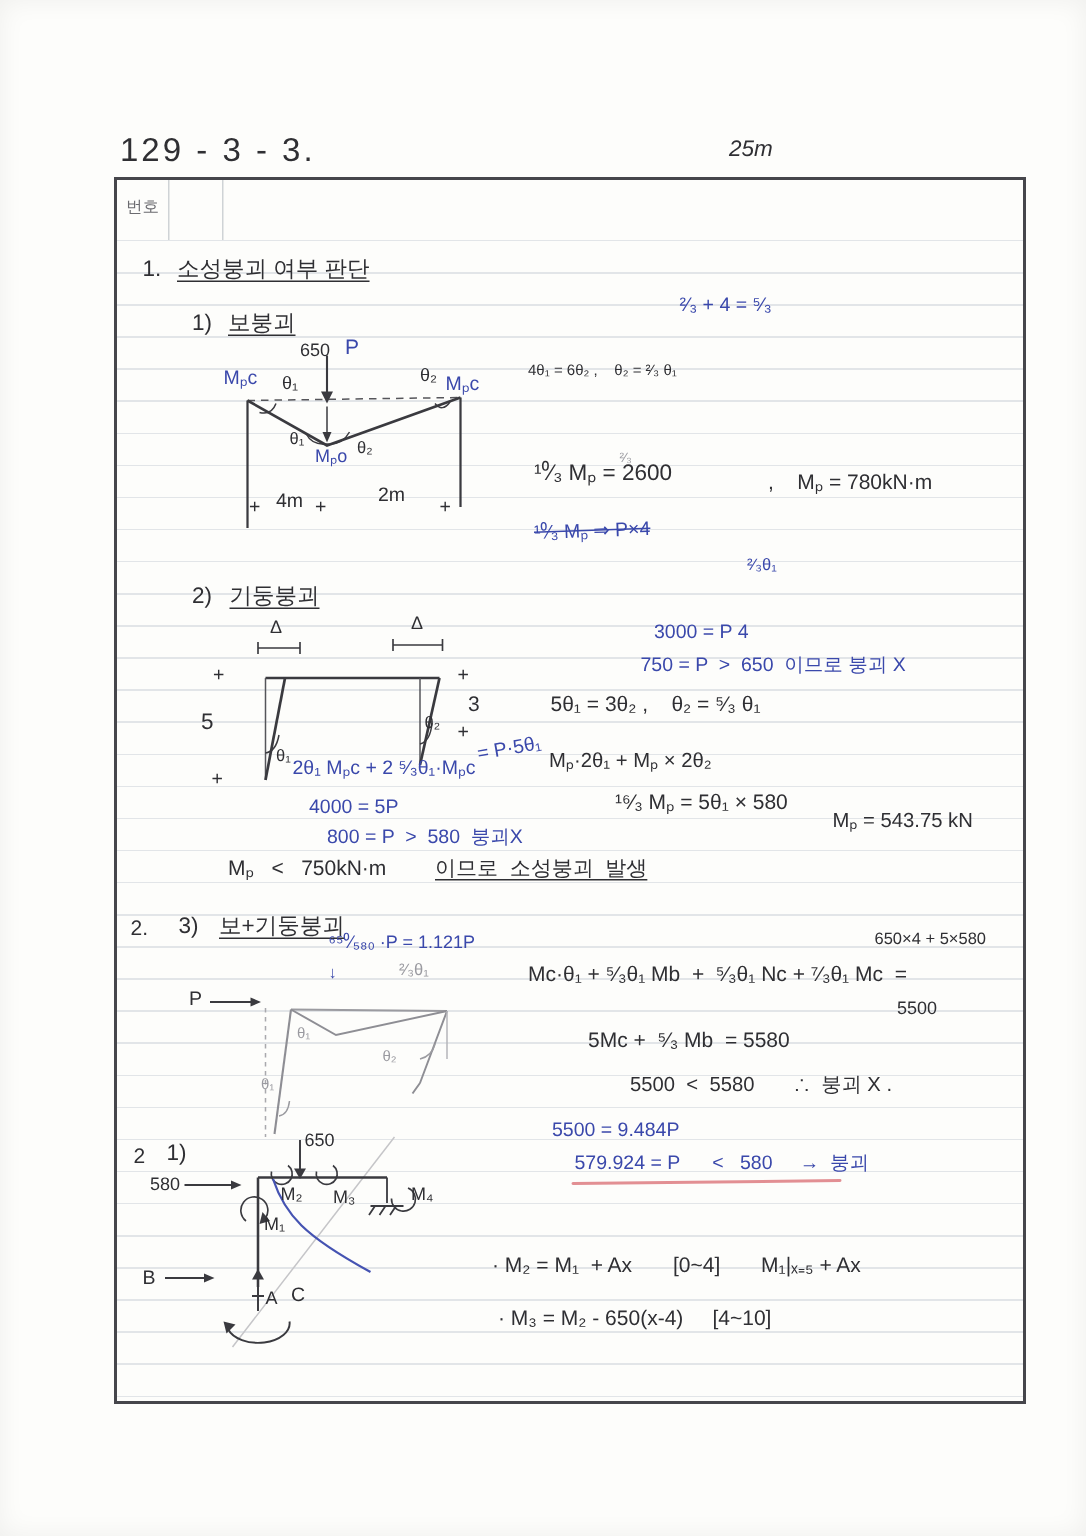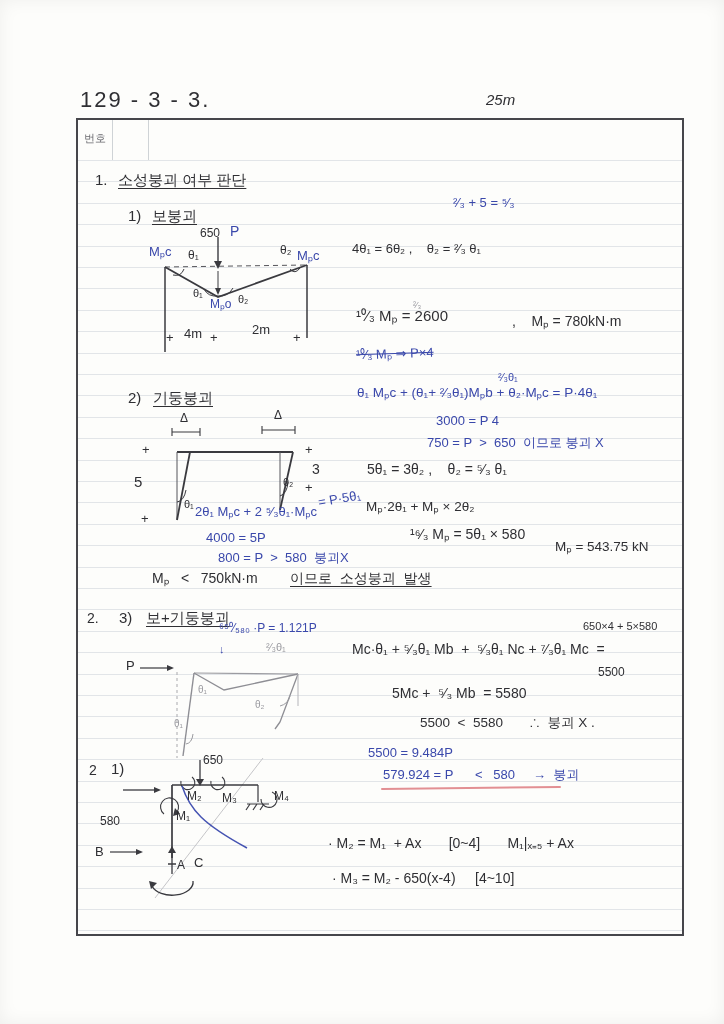--- a/index.html
+++ b/index.html
@@ -31,21 +31,21 @@
   <span class="t gray" style="left:84px;top:132px;font-size:11px;">번호</span>
 
   <span class="t ink" style="left:80px;top:88px;font-size:22px;letter-spacing:2px;">129 - 3 - 3.</span>
   <span class="t ink" style="left:486px;top:92px;font-size:15px;font-style:italic;">25m</span>
 
   <span class="t ink" style="left:95px;top:172px;font-size:15px;">1.</span>
   <span class="t ink ul" style="left:118px;top:172px;font-size:15px;">소성붕괴 여부 판단</span>
 
   <span class="t ink" style="left:128px;top:208px;font-size:15px;">1)</span>
   <span class="t ink ul" style="left:152px;top:208px;font-size:15px;">보붕괴</span>
-  <span class="t blue" style="left:453px;top:196px;font-size:13px;">²⁄₃ + 5 = ⁵⁄₃</span>
+  <span class="t blue" style="left:453px;top:196px;font-size:13px;">²⁄₃ + 4 = ⁵⁄₃</span>
 
   <svg style="left:130px;top:225px;" width="235" height="135" viewBox="0 0 235 135">
     <path d="M35 42 L177 40" stroke="#55555a" stroke-width="1" stroke-dasharray="5 4" fill="none"></path>
     <path d="M35 42 L88 72 L177 40" stroke="#3a3a3f" stroke-width="1.8" fill="none"></path>
     <path d="M35 42 L35 127" stroke="#3a3a3f" stroke-width="1.5" fill="none"></path>
     <path d="M177 40 L177 113" stroke="#3a3a3f" stroke-width="1.5" fill="none"></path>
     <path d="M88 12 L88 37" stroke="#3a3a3f" stroke-width="1.4" fill="none"></path>
     <polygon points="84,36 92,36 88,44" fill="#3a3a3f"></polygon>
     <path d="M88 46 L88 64" stroke="#3a3a3f" stroke-width="1" fill="none"></path>
     <polygon points="85,63 91,63 88,70" fill="#3a3a3f"></polygon>
@@ -62,27 +62,26 @@
   <span class="t blue" style="left:297px;top:249px;font-size:13px;">Mₚc</span>
   <span class="t ink" style="left:193px;top:287px;font-size:11px;">θ₁</span>
   <span class="t blue" style="left:210px;top:298px;font-size:12px;">Mₚo</span>
   <span class="t ink" style="left:238px;top:293px;font-size:11px;">θ₂</span>
   <span class="t ink" style="left:166px;top:331px;font-size:13px;">+</span>
   <span class="t ink" style="left:184px;top:327px;font-size:13px;">4m</span>
   <span class="t ink" style="left:210px;top:331px;font-size:13px;">+</span>
   <span class="t ink" style="left:252px;top:323px;font-size:13px;">2m</span>
   <span class="t ink" style="left:293px;top:331px;font-size:13px;">+</span>
 
-  <span class="t ink" style="left:352px;top:242px;font-size:13px;">4θ₁ = 6θ₂ ,    θ₂ = ²⁄₃ θ₁</span>
+  <span class="t ink" style="left:352px;top:242px;font-size:10px;">4θ₁ = 6θ₂ ,    θ₂ = ²⁄₃ θ₁</span>
   <span class="t pencil" style="left:413px;top:301px;font-size:9px;">²⁄₃</span>
   <span class="t ink" style="left:356px;top:308px;font-size:15px;">¹⁰⁄₃ Mₚ = 2600</span>
   <span class="t ink" style="left:512px;top:314px;font-size:14px;">,    Mₚ = 780kN·m</span>
   <span class="t blue strike" style="left:356px;top:347px;font-size:13px;transform:rotate(-2deg);">¹⁰⁄₃ Mₚ ⇒ P×4</span>
   <span class="t blue" style="left:498px;top:371px;font-size:11px;">²⁄₃θ₁</span>
-  <span class="t blue" style="left:357px;top:386px;font-size:13.5px;">θ₁ Mₚc + (θ₁+ ²⁄₃θ₁)Mₚb + θ₂·Mₚc = P·4θ₁</span>
   <span class="t blue" style="left:436px;top:414px;font-size:13px;">3000 = P 4</span>
   <span class="t blue" style="left:427px;top:436px;font-size:13px;">750 = P  &gt;  650  이므로 붕괴 X</span>
 
   <span class="t ink" style="left:128px;top:390px;font-size:15px;">2)</span>
   <span class="t ink ul" style="left:153px;top:390px;font-size:15px;">기둥붕괴</span>
 
   <svg style="left:130px;top:410px;" width="205" height="120" viewBox="0 0 205 120">
     <path d="M47 42 L163 42" stroke="#3a3a3f" stroke-width="1.8" fill="none"></path>
     <path d="M47 42 L47 110" stroke="#55555a" stroke-width="1" fill="none"></path>
     <path d="M47 110 L60 42" stroke="#3a3a3f" stroke-width="1.8" fill="none"></path>
@@ -143,21 +142,21 @@
   <span class="t ink" style="left:352px;top:642px;font-size:14px;">Mc·θ₁ + ⁵⁄₃θ₁ Mb  +  ⁵⁄₃θ₁ Nc + ⁷⁄₃θ₁ Mc  =</span>
   <span class="t ink" style="left:598px;top:666px;font-size:12px;">5500</span>
   <span class="t ink" style="left:392px;top:686px;font-size:14px;">5Mc +  ⁵⁄₃ Mb  = 5580</span>
   <span class="t ink" style="left:420px;top:716px;font-size:13.5px;">5500  &lt;  5580       ∴  붕괴 X .</span>
   <span class="t blue" style="left:368px;top:746px;font-size:13px;">5500 = 9.484P</span>
   <span class="t blue" style="left:383px;top:768px;font-size:13px;">579.924 = P      &lt;   580     →  붕괴</span>
   <div class="redline" style="left:381px;top:787px;width:180px;transform:rotate(-0.6deg);"></div>
 
   <span class="t ink" style="left:89px;top:763px;font-size:14px;">2</span>
   <span class="t ink" style="left:111px;top:761px;font-size:15px;">1)</span>
-  <span class="t ink" style="left:100px;top:783px;font-size:12px;margin-top:32px;">580</span>
+  <span class="t ink" style="left:100px;top:783px;font-size:12px;">580</span>
 
   <svg style="left:85px;top:750px;" width="260" height="150" viewBox="0 0 260 150">
     <path d="M70 148 L178 8" stroke="#c5c5c8" stroke-width="1" fill="none"></path>
     <path d="M38 40 L70 40" stroke="#3a3a3f" stroke-width="1.3" fill="none"></path>
     <polygon points="69,37 69,43 76,40" fill="#3a3a3f"></polygon>
     <path d="M87 35 L173 35" stroke="#3a3a3f" stroke-width="1.7" fill="none"></path>
     <path d="M87 35 L87 108" stroke="#3a3a3f" stroke-width="1.7" fill="none"></path>
     <path d="M115 10 L115 30" stroke="#3a3a3f" stroke-width="1.3" fill="none"></path>
     <polygon points="111,29 119,29 115,36" fill="#3a3a3f"></polygon>
     <path d="M173 35 L173 52 M162 54 L184 54 M165 54 l-4 6 M172 54 l-4 6 M179 54 l-4 6" stroke="#3a3a3f" stroke-width="1.2" fill="none"></path>

